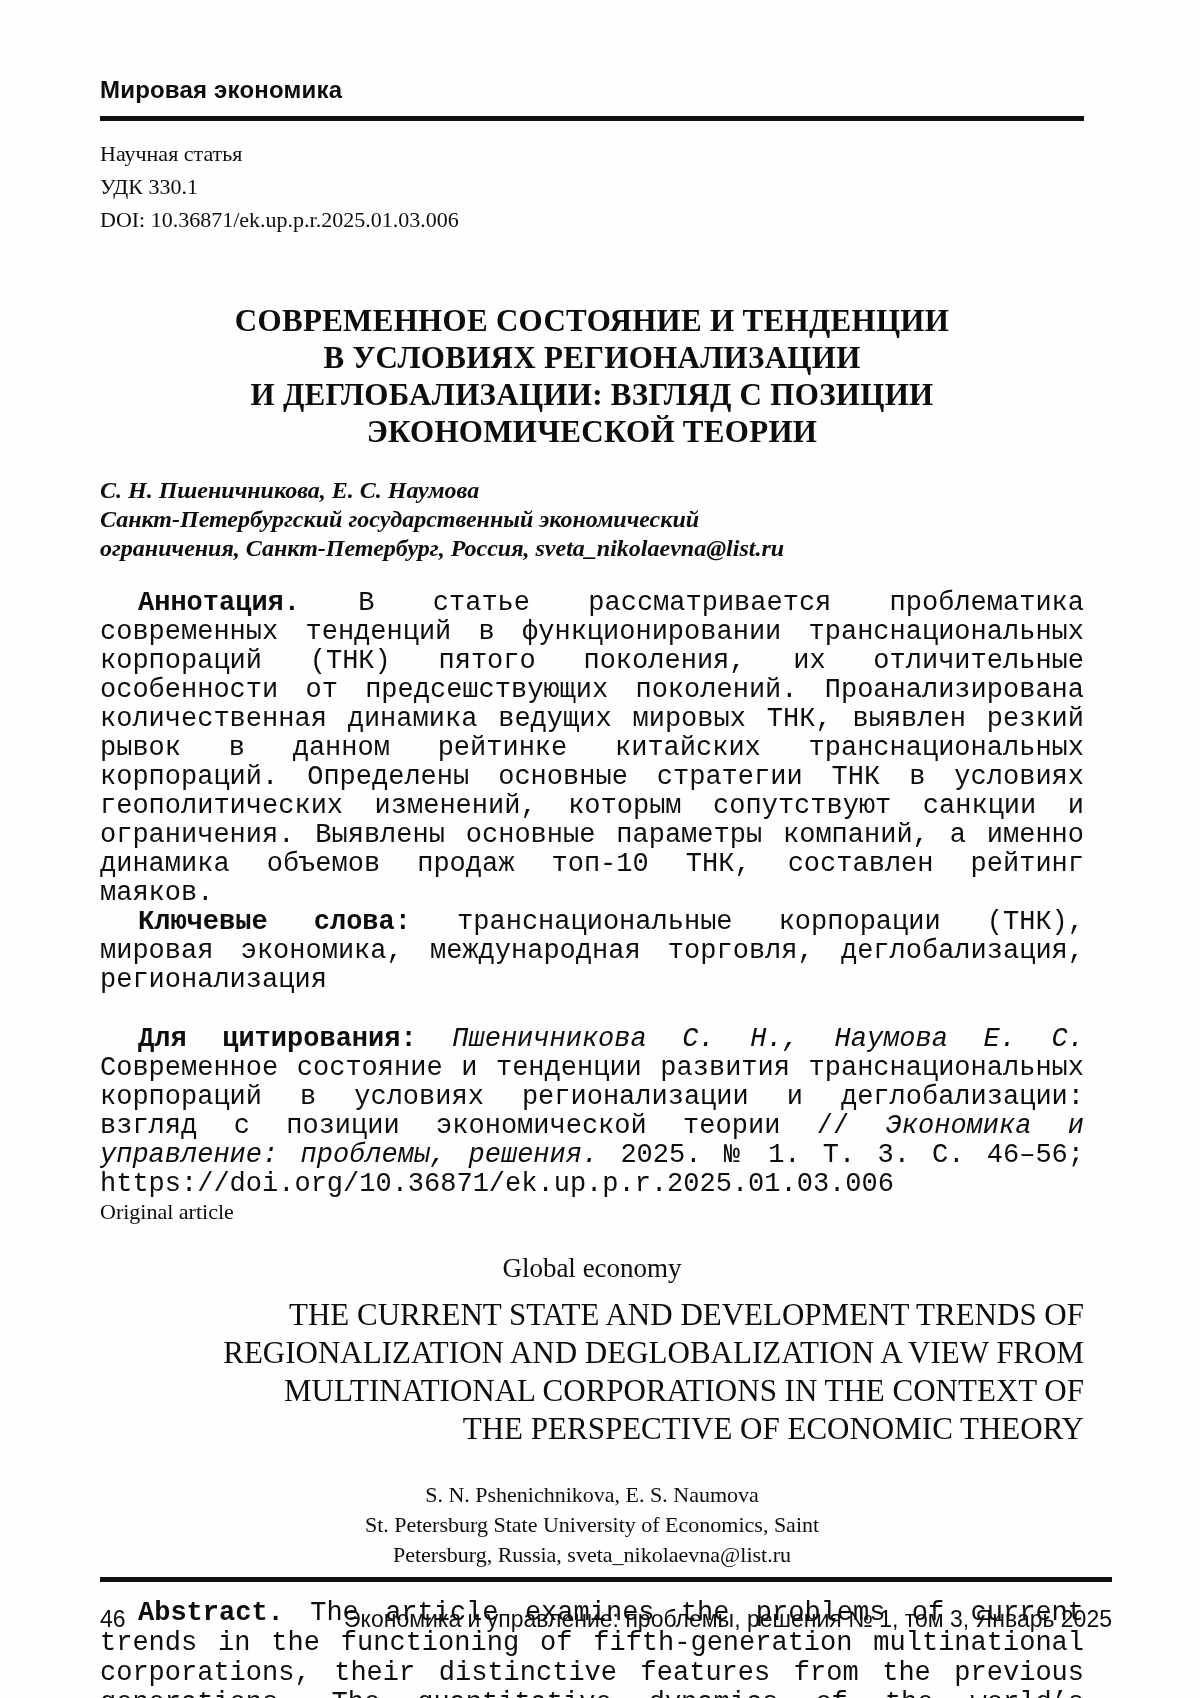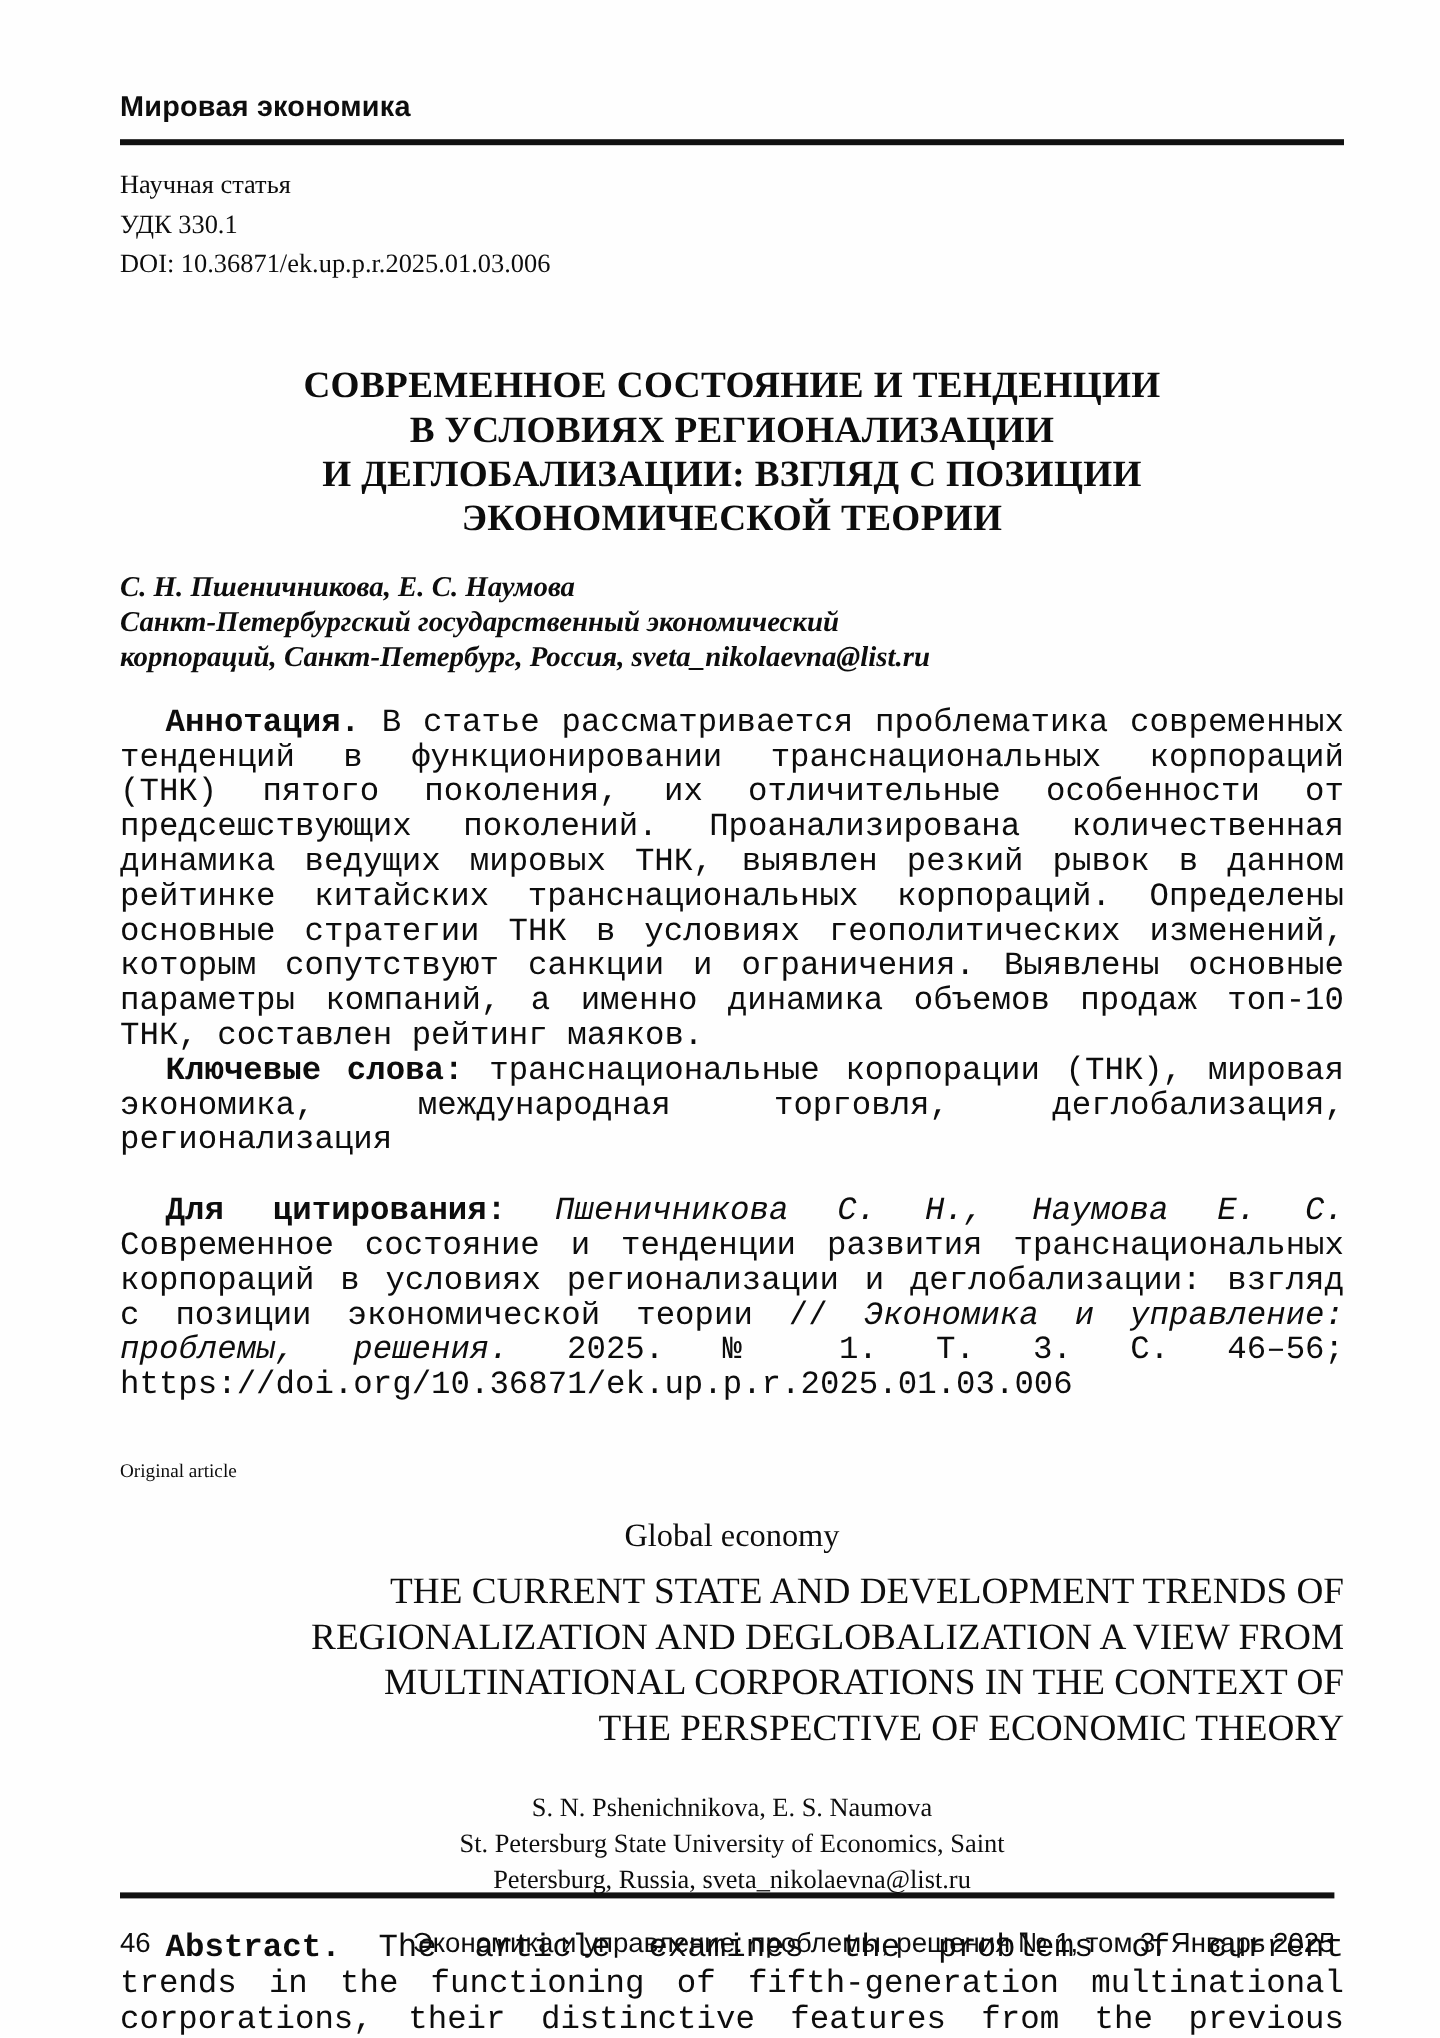--- a/index.html
+++ b/index.html
@@ -8,21 +8,21 @@
     width: 1200px;
     height: 1698px;
     font-family: "Liberation Sans", sans-serif;
     color: #0d0d0d;
     position: relative;
     overflow: hidden;
   }
   .page {
     width: 1200px;
     height: 1698px;
-    padding: 76px 80px 0 100px;
+    padding: 76px 116px 0 100px;
     background: #fefefe;
   }
   
   .section-header {
     font-family: "Liberation Sans", sans-serif;
     font-weight: bold;
     font-size: 24px;
     letter-spacing: 0.2px;
     padding-bottom: 12px;
     border-bottom: 5px solid #111;
@@ -60,23 +60,22 @@
     line-height: 29px;
     text-align: justify;
   }
   .para { text-indent: 38px; }
   .para + .para { margin-top: 0; }
   .para.spaced { margin-top: 30px; }
   .lead-bold { font-weight: bold; }
   .ital { font-style: italic; }
   
   .original-article {
-    margin-top: 48px;
     font-family: "Liberation Serif", serif;
-    font-size: 16px;
+    font-size: 22px;
   }
   .en-section {
     margin-top: 28px;
     text-align: center;
     font-family: "Liberation Serif", serif;
     font-size: 27px;
   }
   .en-title {
     margin-top: 12px;
     text-align: right;
@@ -124,21 +123,21 @@
   <div class="ru-title">
       <div>СОВРЕМЕННОЕ СОСТОЯНИЕ И ТЕНДЕНЦИИ</div>
       <div>В УСЛОВИЯХ РЕГИОНАЛИЗАЦИИ</div>
       <div>И ДЕГЛОБАЛИЗАЦИИ: ВЗГЛЯД С ПОЗИЦИИ</div>
       <div>ЭКОНОМИЧЕСКОЙ ТЕОРИИ</div>
     </div>
 
   <div class="ru-authors">
       <div>С. Н. Пшеничникова, Е. С. Наумова</div>
       <div>Санкт-Петербургский государственный экономический</div>
-      <div>корпораций, Санкт-Петербург, Россия, sveta_nikolaevna@list.ru</div>
+      <div>ограничения, Санкт-Петербург, Россия, sveta_nikolaevna@list.ru</div>
     </div>
 
   <div class="body-block">
     <p class="para"><span class="lead-bold">Аннотация.</span> <span>В статье рассматривается проблематика современных тенденций в функционировании транснациональных корпораций (ТНК) пятого поколения, их отличительные особенности от предсешствующих поколений. Проанализирована количественная динамика ведущих мировых ТНК, выявлен резкий рывок в данном рейтинке китайских транснациональных корпораций. Определены основные стратегии ТНК в условиях геополитических изменений, которым сопутствуют санкции и ограничения. Выявлены основные параметры компаний, а именно динамика объемов продаж топ-10 ТНК, составлен рейтинг маяков.</span></p>
     <p class="para"><span class="lead-bold">Ключевые слова:</span> <span>транснациональные корпорации (ТНК), мировая экономика, международная торговля, деглобализация, регионализация</span></p>
     <p class="para spaced"><span class="lead-bold">Для цитирования:</span> <span class="ital">Пшеничникова С. Н., Наумова Е. С.</span> <span>Современное состояние и тенденции развития транснациональных корпораций в условиях регионализации и деглобализации: взгляд с позиции экономической теории //</span> <span class="ital">Экономика и управление: проблемы, решения.</span> <span>2025. № 1. Т. 3. С. 46–56; https://doi.org/10.36871/ek.up.p.r.2025.01.03.006</span></p>
   </div>
 
   <div class="original-article">Original article</div>
 

